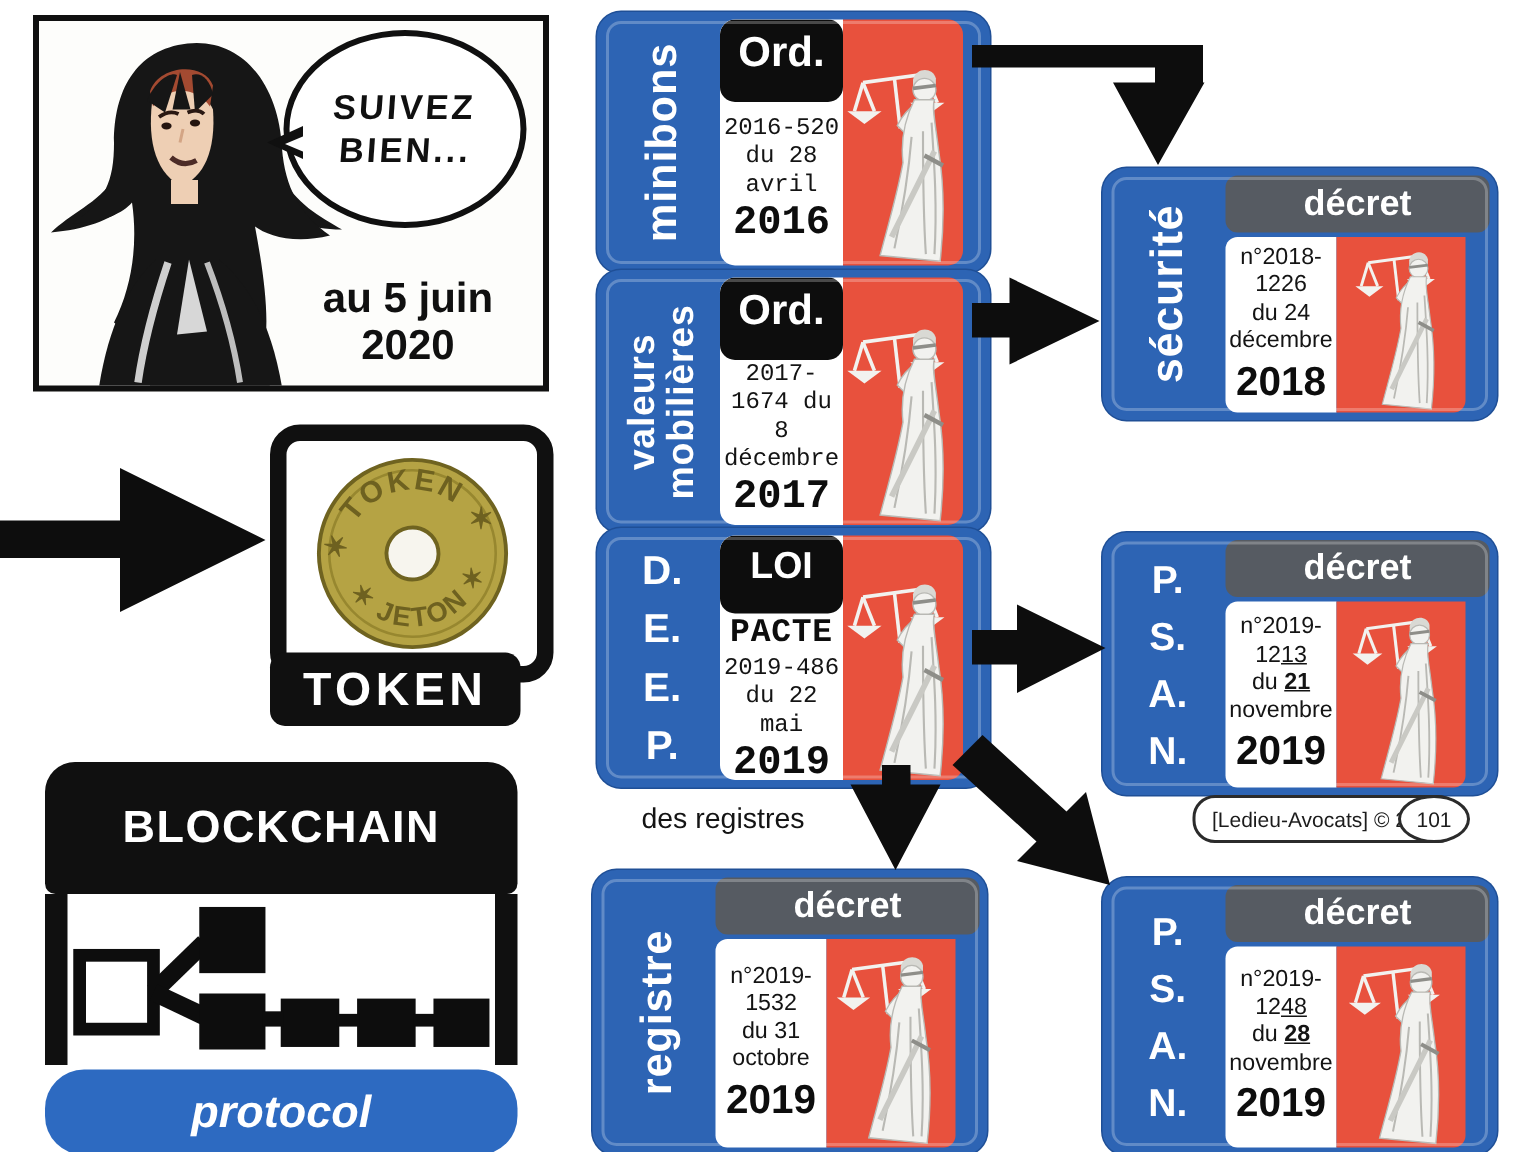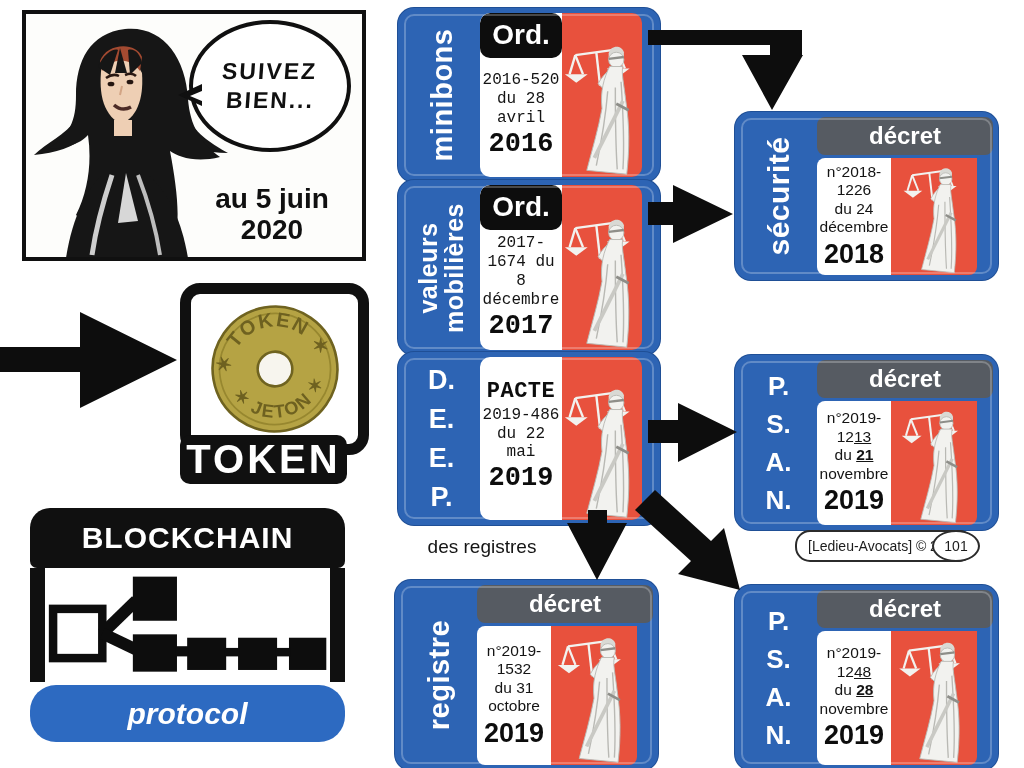--- a/index.html
+++ b/index.html
@@ -21,26 +21,26 @@
           transform:skewX(-4deg);color:#101010;}
   .date-caption{position:absolute;left:158px;top:170px;width:176px;text-align:center;
           font-weight:bold;font-size:28px;line-height:1.1;color:#101010;}
 
   
   .token-frame{position:absolute;left:180px;top:283px;width:167px;height:150px;
           border:11px solid #101010;border-radius:20px;background:#fff;
           display:flex;align-items:center;justify-content:center;}
   .coin-svg{width:130px;height:130px;transform:rotate(-10deg);}
   .token-label{position:absolute;left:180px;top:435px;width:167px;height:49px;background:#101010;
-          border-radius:10px;color:#fff;font-weight:bold;font-size:40px;letter-spacing:3px;
+          border-radius:10px;color:#fff;font-weight:bold;font-size:31px;letter-spacing:3px;
           display:flex;align-items:center;justify-content:center;}
 
   
   .bc{position:absolute;left:30px;top:508px;width:315px;}
-  .bc-header{height:60px;background:#101010;border-radius:20px 20px 7px 7px;color:#fff;
+  .bc-header{height:88px;background:#101010;border-radius:20px 20px 7px 7px;color:#fff;
           font-weight:bold;font-size:30px;letter-spacing:1px;display:flex;align-items:center;justify-content:center;text-align:right;}
   .bc-body{height:114px;background:#fff;border-left:15px solid #101010;border-right:15px solid #101010;
           display:flex;align-items:center;justify-content:center;}
   .bc-bar{height:57px;background:#2d6ac1;border-radius:26px;color:#fff;font-style:italic;
           font-weight:bold;font-size:30px;display:flex;align-items:center;justify-content:center;margin-top:3px;}
 
   
   .card{position:absolute;background:#2d64b4;border-radius:16px;display:flex;padding:5px;
         box-shadow:0 0 0 1px #1f4f96;}
   .card::after{content:"";position:absolute;inset:6px;border:2px solid rgba(255,255,255,.25);
@@ -49,21 +49,21 @@
   .rot{position:absolute;top:50%;left:50%;transform:translate(-50%,-50%) rotate(-90deg);
        color:#fff;font-weight:bold;white-space:nowrap;letter-spacing:.5px;}
   .rot.wrap{white-space:normal;width:152px;text-align:center;line-height:1.03;}
   .stack{width:77px;flex:none;display:flex;flex-direction:column;align-items:center;
          justify-content:center;color:#fff;font-weight:bold;font-size:27px;line-height:1;}
   .stack div{margin:6px 0;}
 
   .midA{width:82px;flex:none;background:#fff;border-radius:10px 0 0 10px;display:flex;
         flex-direction:column;overflow:hidden;}
   .badge-black{background:#0d0d0d;color:#fff;font-weight:bold;font-size:28px;text-align:center;
-        border-radius:10px;padding:6px 0 7px;}
+        border-radius:10px;padding:6px 0 17px;}
   .lines{flex:1;display:flex;flex-direction:column;justify-content:center;text-align:center;
         font-size:16px;line-height:1.18;color:#141414;padding-bottom:3px;font-family:Liberation Mono, monospace;}
   .year{font-weight:bold;font-size:27px;margin-top:1px;color:#0d0d0d;}
   .redA{width:80px;flex:none;background:#e8513d;border-radius:0 10px 10px 0;position:relative;overflow:hidden;margin-right:3px;}
 
   .rightB{flex:1;display:flex;flex-direction:column;min-width:0;justify-content:center;}
   .badge-gray{height:38px;background:#565b62;border-radius:8px;color:#fff;font-weight:bold;
         font-size:24px;display:flex;align-items:center;justify-content:center;}
   .rb{flex:1;display:flex;margin-top:3px;margin-right:16px;}
   .midB{width:74px;flex:none;background:#fff;border-radius:8px 0 0 8px;display:flex;
@@ -229,20 +229,21 @@
   </div>
 
   <div class="card" style="left:398px;top:352px;width:252px;height:163px;">
     <div class="stack">
       <div>D.</div>
       <div>E.</div>
       <div>E.</div>
       <div>P.</div>
     </div>
     <div class="midA">
+      <div class="badge-black" style="font-size:25px;">LOI</div>
       <div class="lines">
         <div class="pacte">PACTE</div>
         <div>2019-486</div>
         <div>du 22 mai</div>
         <div class="year">2019</div>
       </div>
     </div>
     <div class="redA">
       <svg class="justice" viewBox="0 0 84 150" preserveAspectRatio="xMidYMax meet">
           <use href="#justice-symbol"></use>

